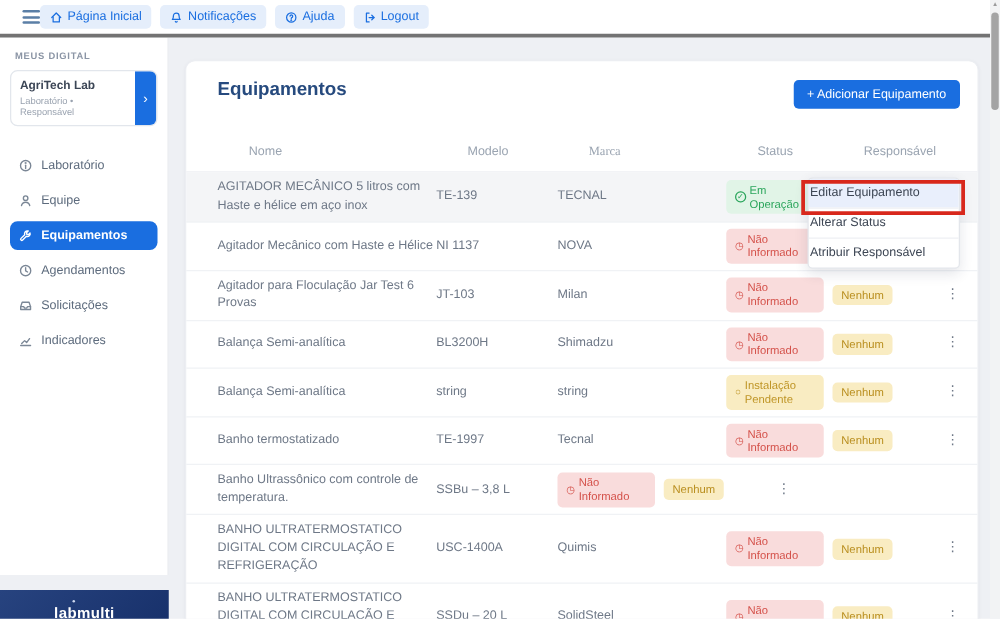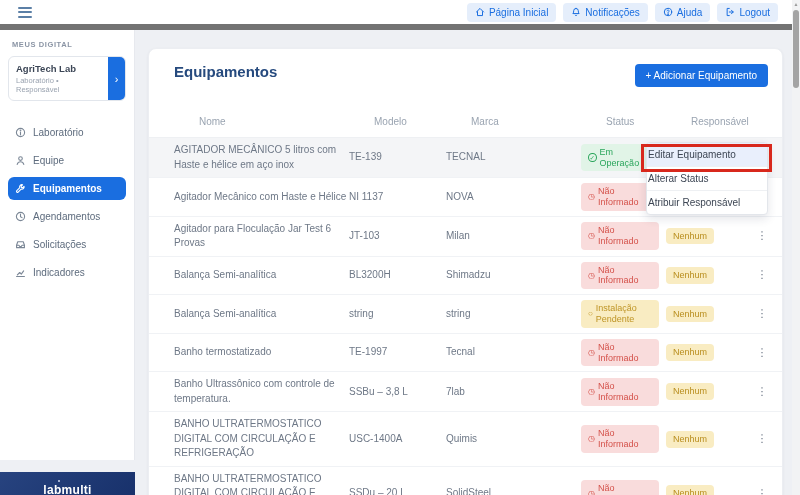--- a/index.html
+++ b/index.html
@@ -2,22 +2,22 @@
 <html><head>
 <meta charset="utf-8">
 <style>
   * { margin:0; padding:0; box-sizing:border-box; }
   html,body { width:800px; height:495px; overflow:hidden; }
   body { font-family:"Liberation Sans", sans-serif; background:#eef0f4; position:relative; }
   .screen { position:absolute; inset:0; width:800px; height:495px; }
 
   
   .topbar { position:absolute; left:0; top:0; width:800px; height:30px; background:#ffffff;
-            border-bottom:6px solid #737373; display:flex; align-items:center;
-            justify-content:space-between; padding:0 14px 0 18px; z-index:5; }
+            border-bottom:3px solid #737373; display:flex; align-items:center;
+            justify-content:flex-start; padding:0 14px 0 18px; z-index:5; }
   .hamburger { width:14px; height:11px; display:flex; flex-direction:column; justify-content:space-between; cursor:pointer; }
   .hamburger span { display:block; height:2px; background:#5b7fa6; border-radius:1px; }
   .topbar-actions { display:flex; gap:7px; margin-right:8px; }
   .pill { display:inline-flex; align-items:center; gap:4px; background:#e5eefb; color:#1a6ee0;
           border:none; border-radius:4px; padding:4px 8px; font-size:10px;
           font-family:"Liberation Sans",sans-serif; cursor:pointer; }
   .pill .ic svg { display:block; }
 
   
   .sidebar { position:absolute; left:0; top:30px; width:135px; height:430px; background:#ffffff;
@@ -224,21 +224,21 @@
 
   <main>
     <section class="card">
       <div class="card-head">
         <div class="card-title">Equipamentos</div>
         <button class="add-btn">+ Adicionar Equipamento</button>
       </div>
       <div class="thead">
           <span class="th" style="left: 25px;">Nome</span>
           <span class="th" style="left: 200px;">Modelo</span>
-          <span class="th" style="left: 297px;">Marca</span>
+          <span class="th" style="left: 297px; font-family: Liberation Serif, serif;">Marca</span>
           <span class="th" style="left: 432px;">Status</span>
           <span class="th" style="left: 517px;">Responsável</span>
         </div>
       <div class="tbody">
   <div class="trow hl">
     <div class="cell c-name">AGITADOR MECÂNICO 5 litros com Haste e hélice em aço inox</div>
     <div class="cell c-model">TE-139</div>
     <div class="cell c-brand">TECNAL</div>
     <div class="cell c-status">
       <span class="badge operational">
@@ -340,21 +340,20 @@
       <span class="badge none">Nenhum</span>
     </div>
     <div class="cell c-act">
       <span class="kebab">⋮</span>
     </div>
   </div>
 
   <div class="trow">
     <div class="cell c-name">Banho Ultrassônico com controle de temperatura.</div>
     <div class="cell c-model">SSBu – 3,8 L</div>
-    <div class="cell c-brand">7lab</div>
     <div class="cell c-status">
       <span class="badge uninformed">
         <span class="bic">◷</span>
         <span>Não Informado</span>
       </span>
     </div>
     <div class="cell c-resp">
       <span class="badge none">Nenhum</span>
     </div>
     <div class="cell c-act">

